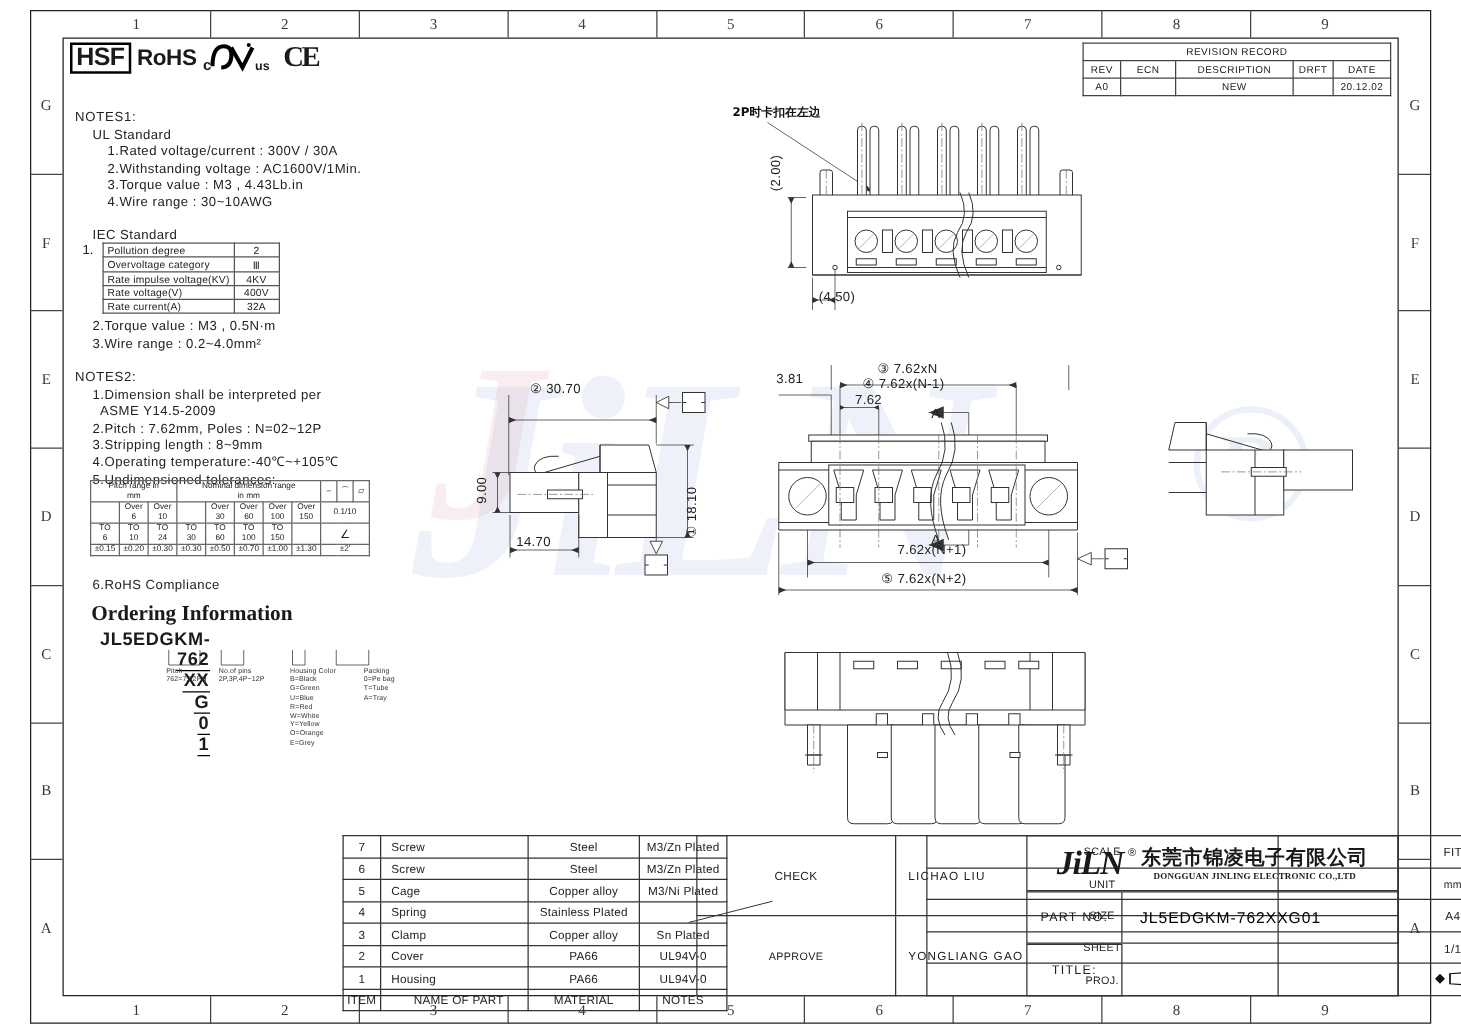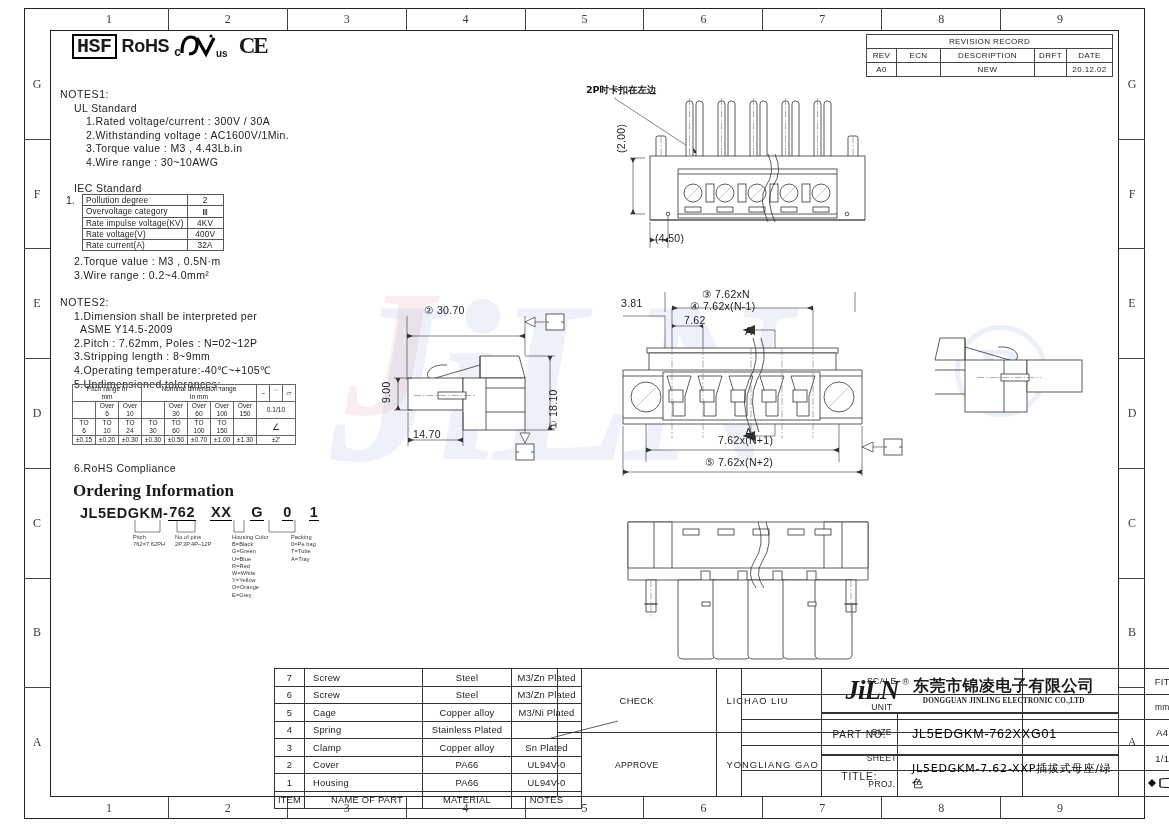--- a/index.html
+++ b/index.html
@@ -25,21 +25,21 @@
           font-family:"Liberation Serif", serif; font-size:12px; color:#3a3a3a;
           border-right:1px solid #444; }
   .zone-top .zcell, .zone-bot .zcell { border-right:1px solid #444; }
   .zone-top .zcell:last-child, .zone-bot .zcell:last-child { border-right:none; }
   .zone-left .zcell, .zone-right .zcell { border-right:none; border-bottom:1px solid #444; }
   .zone-left .zcell:last-child, .zone-right .zcell:last-child { border-bottom:none; }
 
   
   .logos{ position:absolute; left:56px; top:33px; display:flex; align-items:center; gap:5px; }
   .hsf{ border:2.5px solid #000; padding:0 3px; font-weight:bold; font-size:20px; letter-spacing:-0.5px;
-        font-family:Liberation Mono, monospace; line-height:1.05;margin-left:16px;}
+        font-family:Liberation Sans, sans-serif; line-height:1.05;}
   .rohs{ font-weight:bold; font-size:18px; font-family:"Liberation Sans", sans-serif; letter-spacing:-0.3px;}
   .cul{ display:flex; align-items:flex-end; font-weight:bold; font-size:11px; }
   .cul .c{ font-size:12px; margin-right:-1px;}
   .cul .us{ font-size:10px; margin-left:0px;}
   .ce{ font-weight:bold; font-size:23px; font-family:"Liberation Serif", serif; letter-spacing:-2px; margin-left:6px;}
 
   
   .notes{ position:absolute; font-family:"Liberation Sans", sans-serif; color:#222; }
   .n1{ left:60px; top:88px; }
   .n2{ left:60px; top:296px; }
@@ -56,21 +56,21 @@
   .tol{ position:absolute; left:72px; top:384px; border-collapse:collapse; }
   .tol td{ border:0.7px solid #666; font-size:6.6px; text-align:center; padding:0px 1px;
            line-height:8px; color:#222; }
   .tol .hd{ font-size:6.6px; }
   .tol .w{ width:23px; }
 
   
   .ord-title{ position:absolute; left:73px; top:481px; font-family:"Liberation Serif", serif;
               font-size:17px; font-weight:bold; }
   .ord-code{ position:absolute; left:80px; top:504px; font-family:"Liberation Sans", sans-serif;
-             font-size:14.5px; font-weight:bold; letter-spacing:0.5px; display:flex; align-items:flex-end;}
+             font-size:14.5px; font-weight:bold; letter-spacing:0.5px; display:flex; align-items:flex-end;flex-direction:column;}
   .ord-code span{ }
   .ul{ border-bottom:1.2px solid #000; padding:0 1px;}
   .leg{ position:absolute; font-size:5.6px; line-height:7.2px; color:#333; white-space:pre; letter-spacing:0.1px;}
   .l1{ left:133px; top:534px;} .l2{ left:175px; top:534px;}
   .l3{ left:232px; top:534px;} .l4{ left:291px; top:534px;}
 
   
   .ordsvg{ position:absolute; left:120px; top:518px; }
 
   
@@ -745,17 +745,16 @@
         <span class="cn-co">东莞市锦凌电子有限公司</span>
         <span class="en-co">DONGGUAN JINLING ELECTRONIC CO.,LTD</span>
       </div>
     </div>
     <div class="partrow">
       <div class="pk">PART NO.</div>
       <div class="pv">JL5EDGKM-762XXG01</div>
     </div>
     <div class="titlerow">
       <div class="pk">TITLE:</div>
-      <div class="pv cn">JL5EDGKM-7.62-XXP插拔式母座/绿色</div>
     </div>
   </div>
 
 </div>
 
 </body></html>

